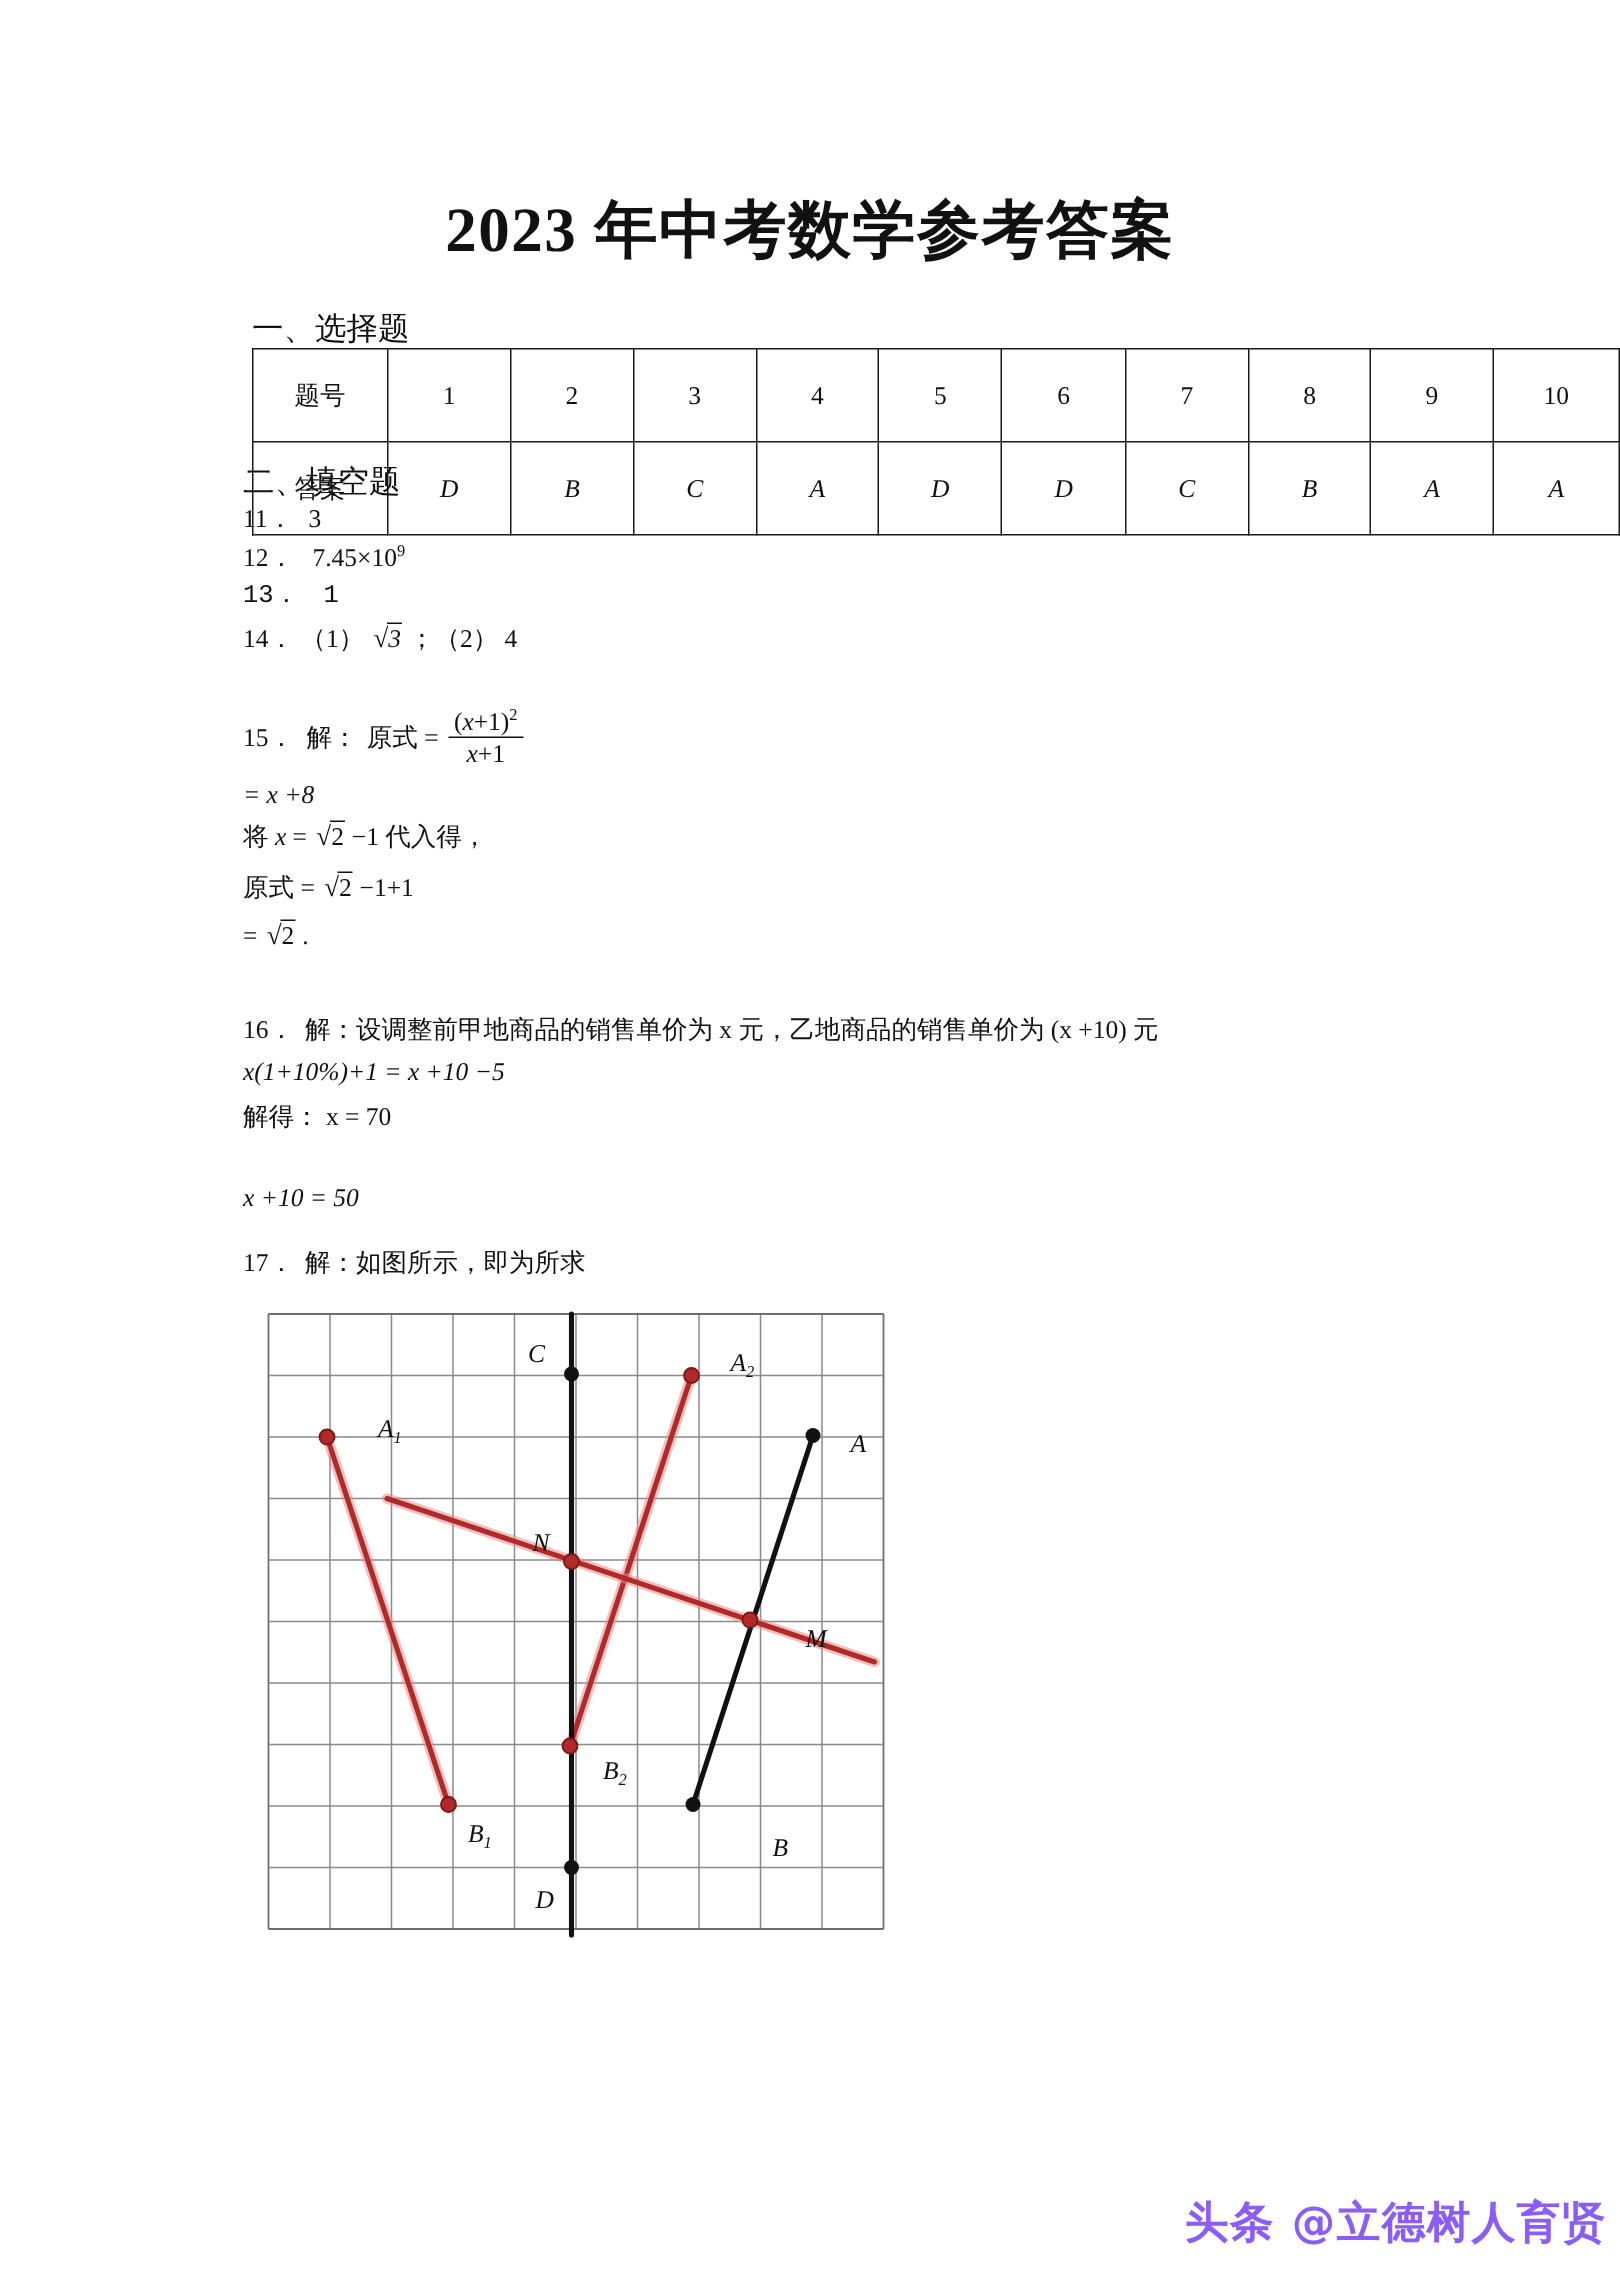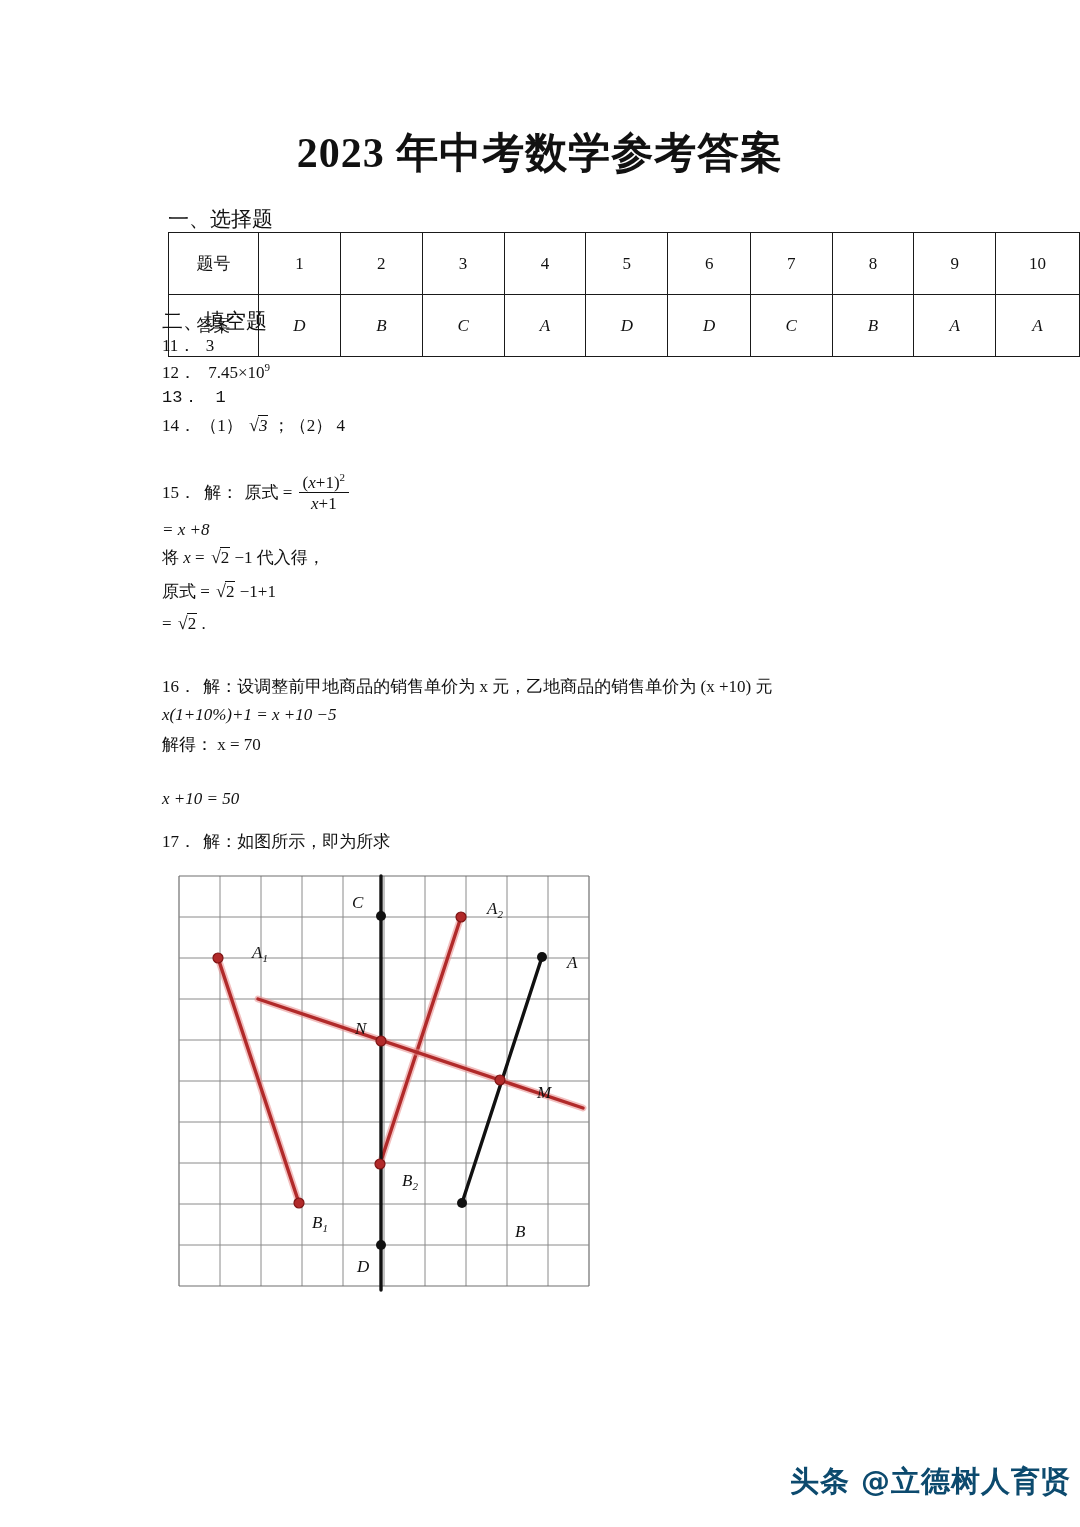--- a/index.html
+++ b/index.html
@@ -62,21 +62,21 @@
   
   .figure{position:absolute;left:170px;top:866px;width:430px;height:440px;}
   .figure svg{display:block;}
   .glab{font-family:"Liberation Serif","DejaVu Serif",serif;font-style:italic;font-size:17px;fill:#111;}
   .glab .sb{font-size:11px;}
 
   
   .watermark{
     position:absolute;left:790px;top:1462px;
     font-size:29px;font-weight:bold;
-    color:#0c4a6e;
+    color:#8b5cf6;
     font-family:"DejaVu Sans","Liberation Sans",sans-serif;
     letter-spacing:1px;
     white-space:nowrap;
     text-shadow:1px 1px 0 #ffffff,-1px -1px 0 #ffffff;
   }
 </style>
 </head>
 <body>
 
 <div class="page">

